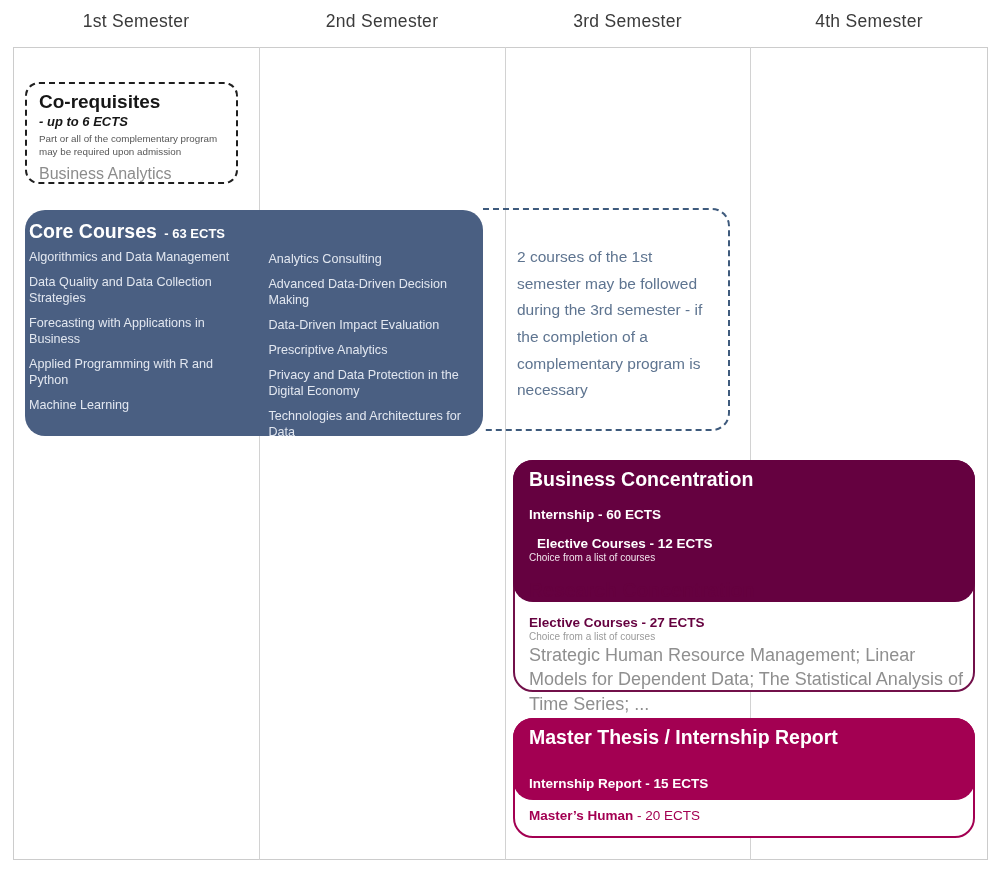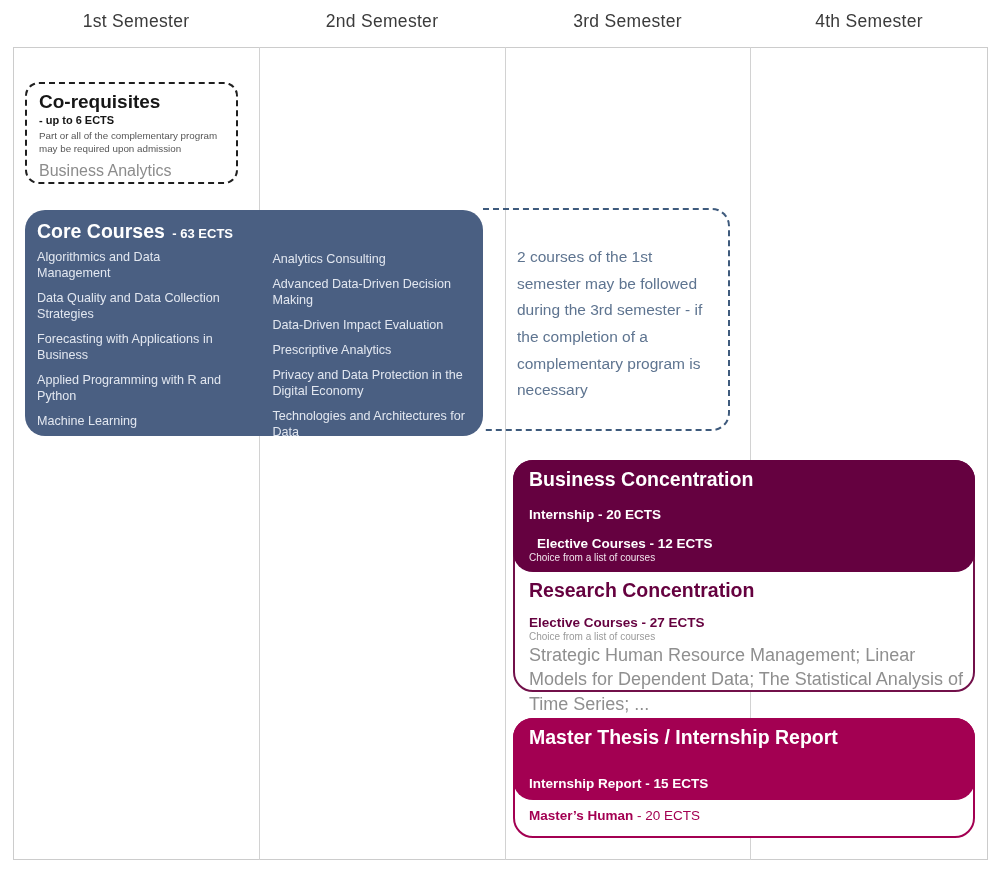--- a/index.html
+++ b/index.html
@@ -44,32 +44,32 @@
   .coreq-box {
     position: absolute;
     left: 25px; top: 82px;
     width: 213px; height: 102px;
     border: 2px dashed #1f1f1f;
     border-radius: 14px;
     padding: 7px 12px 6px 12px;
     background: #ffffff;
   }
   .coreq-title { font-size: 19px; font-weight: bold; color: #161616; }
-  .coreq-ects  { font-size: 11px; font-weight: bold; color: #161616; margin-top: 1px; }
+  .coreq-ects  { font-size: 13px; font-weight: bold; color: #161616; margin-top: 1px; font-style: italic; }
   .coreq-note  { font-size: 9.8px; color: #565656; line-height: 1.35; margin-top: 3px; width: 190px; }
   .coreq-course{ font-size: 16px; color: #8c8c8c; margin-top: 7px; }
 
   
   .core-box {
     position: absolute;
     left: 25px; top: 210px;
     width: 458px; height: 226px;
     background: #4a5f82;
     border-radius: 20px;
-    padding: 10px 14px 10px 12px;
+    padding: 10px 14px 10px 4px;
     color: #ffffff;
   }
   .core-title-row { margin-bottom: 7px; }
   .core-title { font-size: 19.5px; font-weight: bold; color: #ffffff; }
   .core-ects  { font-size: 13px; font-weight: bold; color: #ffffff; margin-left: 3px; }
   .core-cols { display: flex; gap: 6px; }
   .core-col1 { width: 208px; }
   .core-col2 { width: 205px; margin-left: 30px; margin-top: 2px; }
   .course-item {
     font-size: 12.6px;
@@ -108,21 +108,21 @@
   .thesis-outer   { top: 718px; height: 120px; border: 2px solid #a30052; }
 
   .panel-dark {
     position: absolute;
     left: 513px;
     width: 462px;
     border-radius: 20px;
     padding: 8px 16px;
     color: #ffffff;
   }
-  .business-inner { top: 460px; height: 112px; background: #650140; }
+  .business-inner { top: 460px; height: 142px; background: #650140; }
   .thesis-inner   { top: 718px; height: 82px;  background: #a30052; }
 
   .panel-title { font-size: 19.5px; font-weight: bold; }
   .line-bold   { font-size: 13.5px; font-weight: bold; }
   .small-note  { font-size: 10px; line-height: 1.2; }
 
   .business-inner .line-internship { margin-top: 16px; }
   .business-inner .line-electives  { margin-top: 14px; margin-left: 8px; }
   .business-inner .small-note      { color: #f1e4ec; margin-top: 1px; }
 
@@ -196,21 +196,21 @@
     </div>
   </div>
 
   <div class="note-box">
     <div class="note-text">2 courses of the 1st semester may be followed during the 3rd semester - if the completion of a complementary program is necessary</div>
   </div>
 
   <div class="panel-outer business-outer"></div>
   <div class="panel-dark business-inner">
     <div class="panel-title">Business Concentration</div>
-    <div class="line-bold line-internship">Internship - 20 ECTS</div>
+    <div class="line-bold line-internship">Internship - 60 ECTS</div>
     <div class="line-bold line-electives">
       <span>Elective Courses</span><span> - 12 ECTS</span>
     </div>
     <div class="small-note">Choice from a list of courses</div>
   </div>
   <div class="research-content">
     <div class="panel-title maroon">Research Concentration</div>
     <div class="line-bold maroon line-electives">
       <span>Elective Courses</span><span> - 27 ECTS</span>
     </div>

